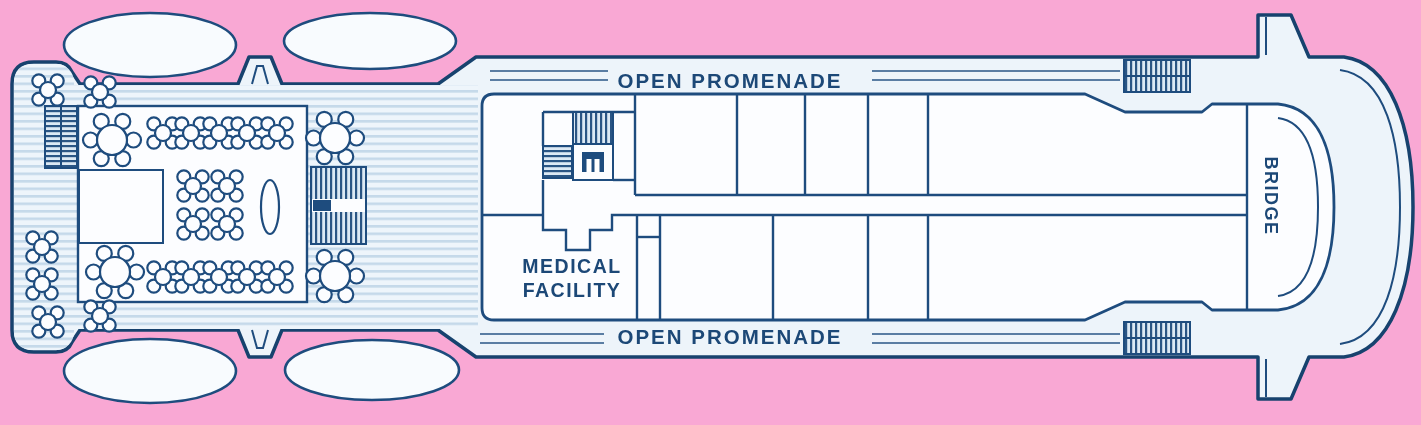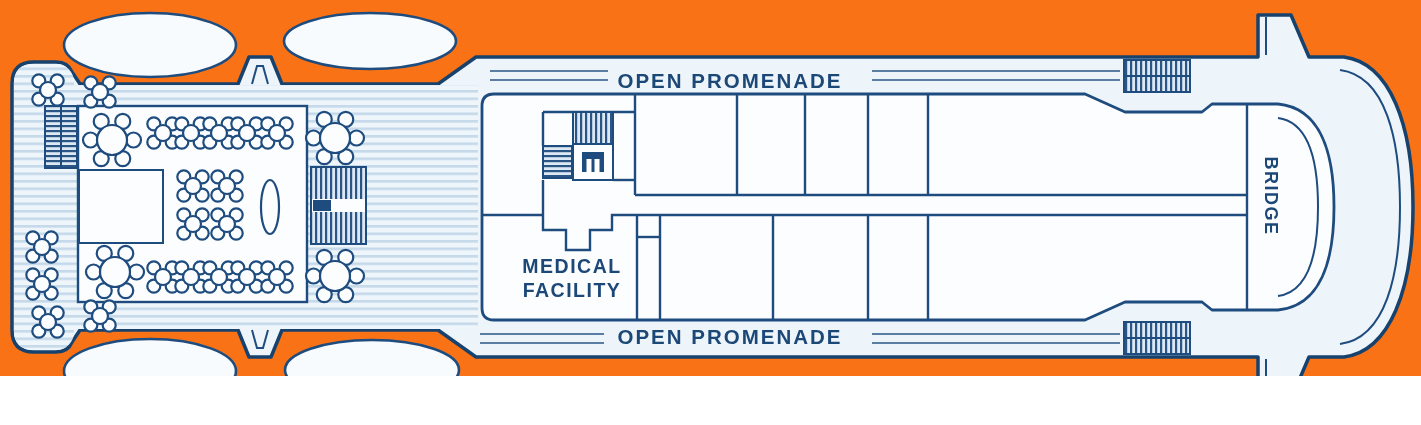--- a/index.html
+++ b/index.html
@@ -1,16 +1,16 @@
 <!DOCTYPE html>
 <html><head>
 <meta charset="utf-8">
 <style>
   html,body{margin:0;padding:0;background:#ffffff;}
-  .stage{position:relative;width:1421px;height:376px;background:#f97316;overflow:hidden;
+  .stage{position:relative;width:1421px;height:425px;background:#f9a8d4;overflow:hidden;
          font-family:"Liberation Sans", sans-serif;}
   svg text{font-family:"Liberation Sans", sans-serif;font-weight:bold;fill:#1c4877;}
   .plan-label{font-size:20.5px;letter-spacing:2px;}
   .plan-label-sm{font-size:19.5px;letter-spacing:1.5px;}
   .wall{stroke:#1e4c7e;stroke-width:2.4;fill:none;}
   .thin{stroke:#1e4c7e;stroke-width:2;fill:none;}
   .rail{stroke:#5a7da3;stroke-width:2;fill:none;}
   .hatchbox{stroke:#1e4c7e;stroke-width:2;}
   #furniture circle{fill:#fcfdff;stroke:#1e4c7e;stroke-width:2.2;}
 </style>

